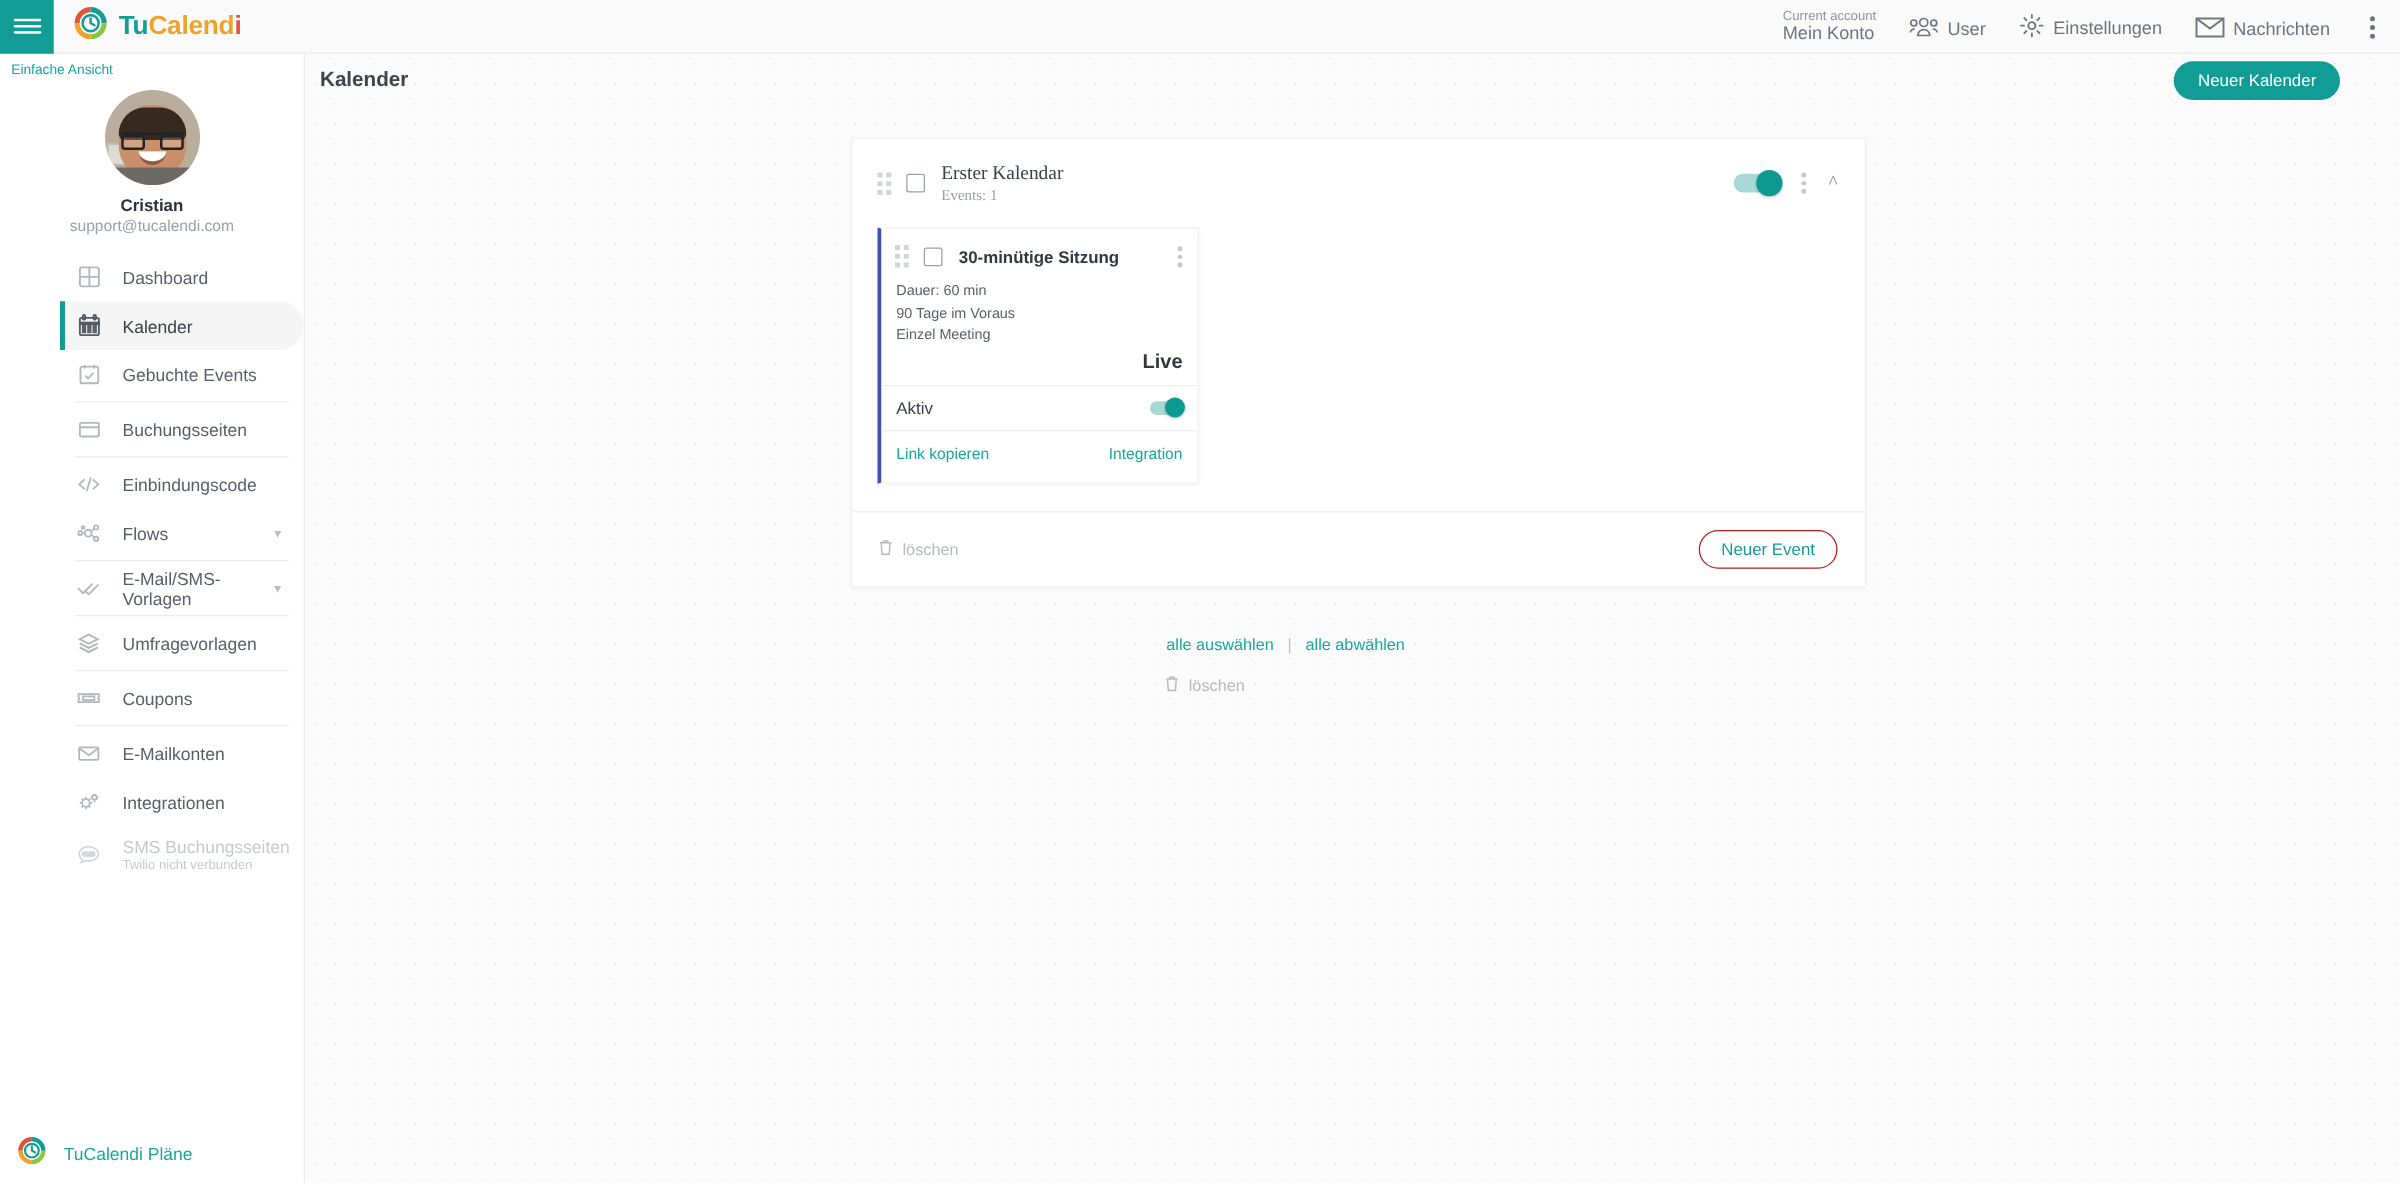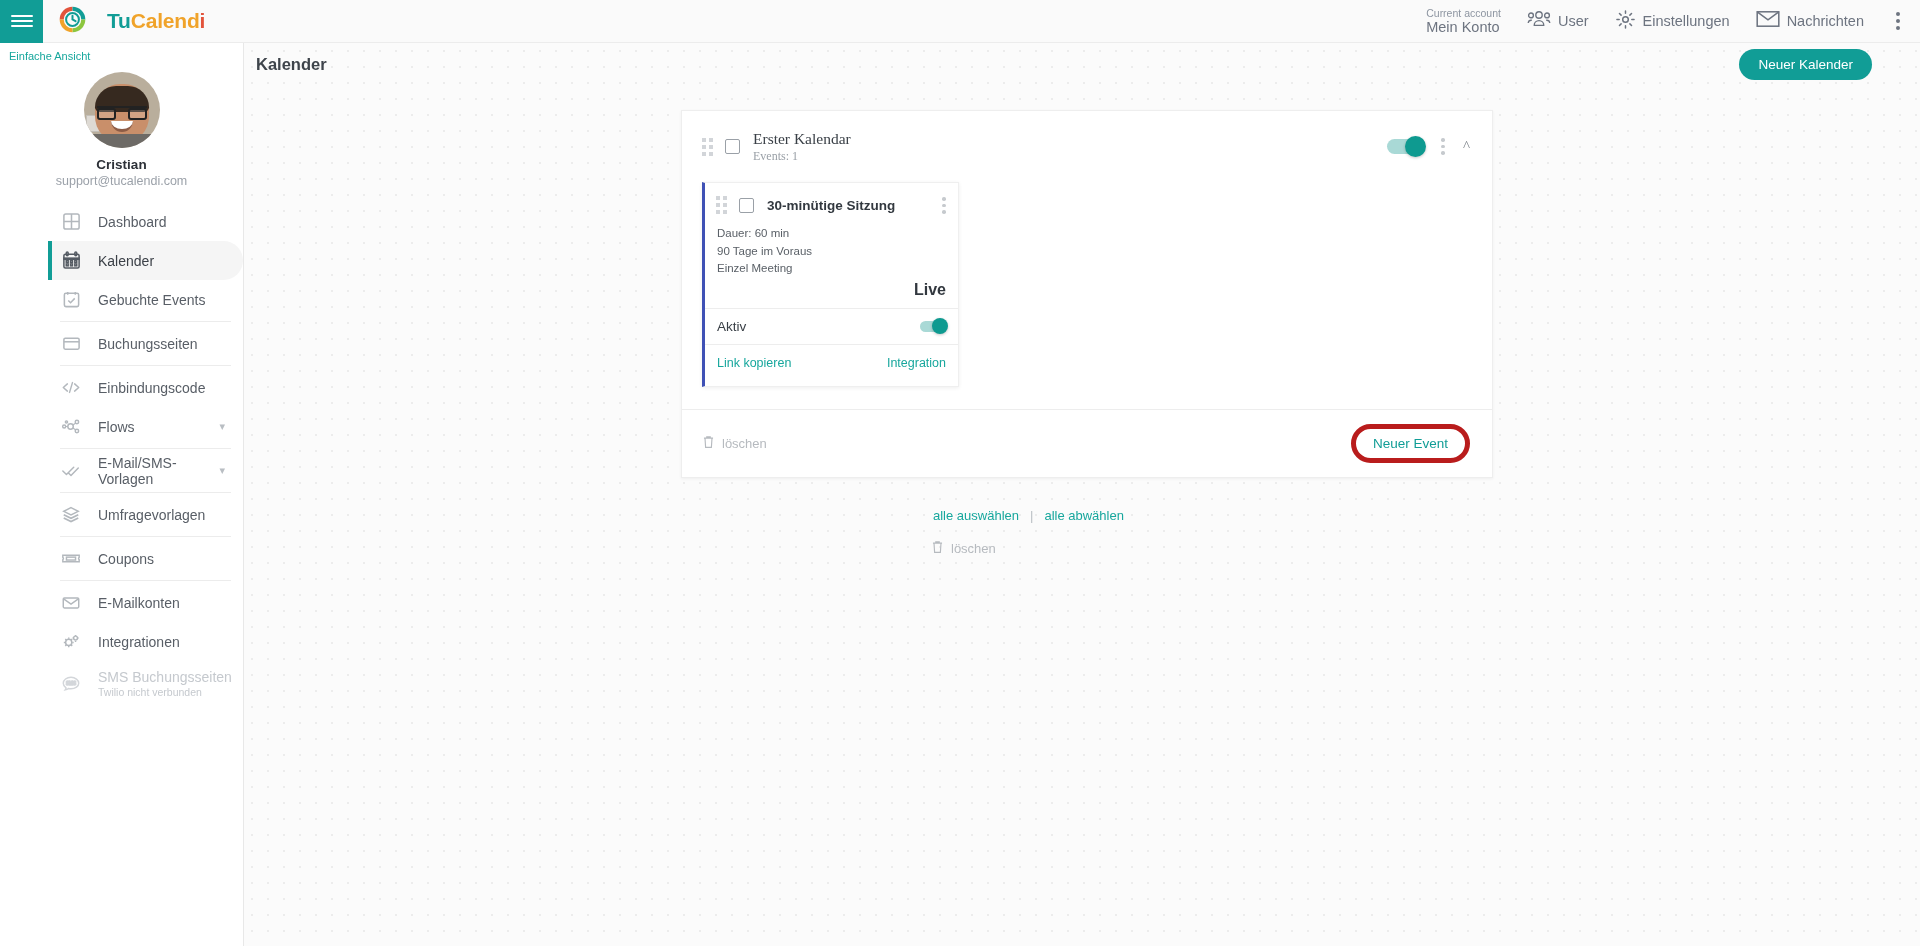--- a/index.html
+++ b/index.html
@@ -21,30 +21,30 @@
   .hamburger-box {
     width: 43px; height: 43px; background: #119d96;
     display: flex; align-items: center; justify-content: center;
     cursor: pointer; flex: 0 0 auto;
   }
   .hamburger-box .bar {
     width: 22px; height: 2.6px; background: #fff; border-radius: 1px;
     display: block; margin: 2.6px 0;
   }
   .brand {
-    display: flex; align-items: center; gap: 21px;
+    display: flex; align-items: center; gap: 9px;
     margin-left: 16px;
   }
   .brand-text { font-size: 21px; font-weight: bold; letter-spacing: -0.2px; }
   .brand-text .tu { color: #119d96; }
   .brand-text .cal { color: #f0a32a; }
   .brand-text .i { color: #e2533b; }
 
   .topbar-right {
-    margin-left: auto; display: flex; align-items: center;
+    margin-left: auto; display: flex; align-items: flex-end;
     gap: 26px; padding-right: 14px; color: #7a8290;
   }
   .acct { line-height: 1.15; text-align: left; cursor: pointer; }
   .acct .lbl { font-size: 10.5px; color: #8d95a1; }
   .acct .val { font-size: 14.5px; color: #6d7480; }
   .top-item {
     display: flex; align-items: center; gap: 7px;
     font-size: 14.5px; color: #6d7480; cursor: pointer;
   }
   .kebab { display: flex; flex-direction: column; gap: 3px; cursor: pointer; padding: 4px 6px; }
@@ -214,21 +214,21 @@
   .link-t { color: #17a79d; font-size: 12.5px; cursor: pointer; }
 
   .cal-foot {
     display: flex; align-items: center;
     border-top: 1px solid #ededed; margin: 22px 0 0;
     padding: 14px 22px 14px 20px;
   }
   .del-link { display: flex; align-items: center; gap: 7px; color: #b6babf; font-size: 13px; cursor: pointer; }
   .btn-outline {
     margin-left: auto; background: #fff; color: #119d96;
-    border: 5px solid #b91c1c; border-radius: 20px;
+    border: 1px solid #b91c1c; border-radius: 20px;
     padding: 7px 17px; font-size: 13.5px; cursor: pointer; font-family: inherit;
   }
 
   .select-row {
     position: absolute; left: 689px; top: 465px;
     display: flex; align-items: center; gap: 11px;
     font-size: 13px; color: #17a79d;
   }
   .select-row span { cursor: pointer; }
   .select-row .divider { color: #b9bec3; cursor: default; }
@@ -482,20 +482,33 @@
         </svg>
       </span>
       <span class="nav-stack">
         <span class="nav-label">SMS Buchungsseiten</span>
         <span class="nav-sub">Twilio nicht verbunden</span>
       </span>
     </div>
 
   </div>
 
+  <div class="plans">
+    <span>
+      <svg width="23" height="23" viewBox="0 0 40 40">
+        <path d="M20 4 A16 16 0 0 0 4 20" fill="none" stroke="#e2533b" stroke-width="6"></path>
+        <path d="M20 4 A16 16 0 0 1 36 20" fill="none" stroke="#119d96" stroke-width="6"></path>
+        <path d="M36 20 A16 16 0 0 1 20 36" fill="none" stroke="#8cc63f" stroke-width="6"></path>
+        <path d="M20 36 A16 16 0 0 1 4 20" fill="none" stroke="#f0a32a" stroke-width="6"></path>
+        <circle cx="20" cy="20" r="9.5" fill="none" stroke="#119d96" stroke-width="3"></circle>
+        <path d="M20 14.5 L20 20 L24.5 22.5" fill="none" stroke="#119d96" stroke-width="3" stroke-linecap="round"></path>
+      </svg>
+    </span>
+    <span class="plans-label">TuCalendi Pläne</span>
+  </div>
 </div>
 
 <div class="main">
 
   <div class="page-head">
     <div class="page-title">Kalender</div>
     <button class="btn-primary">Neuer Kalender</button>
   </div>
 
   <div class="cal-card">

